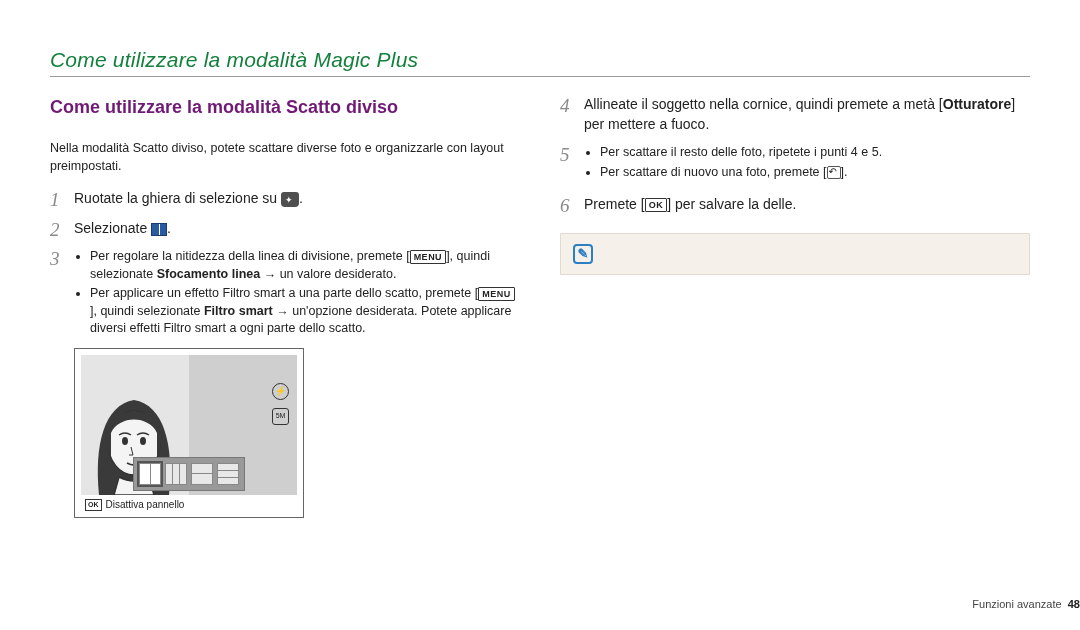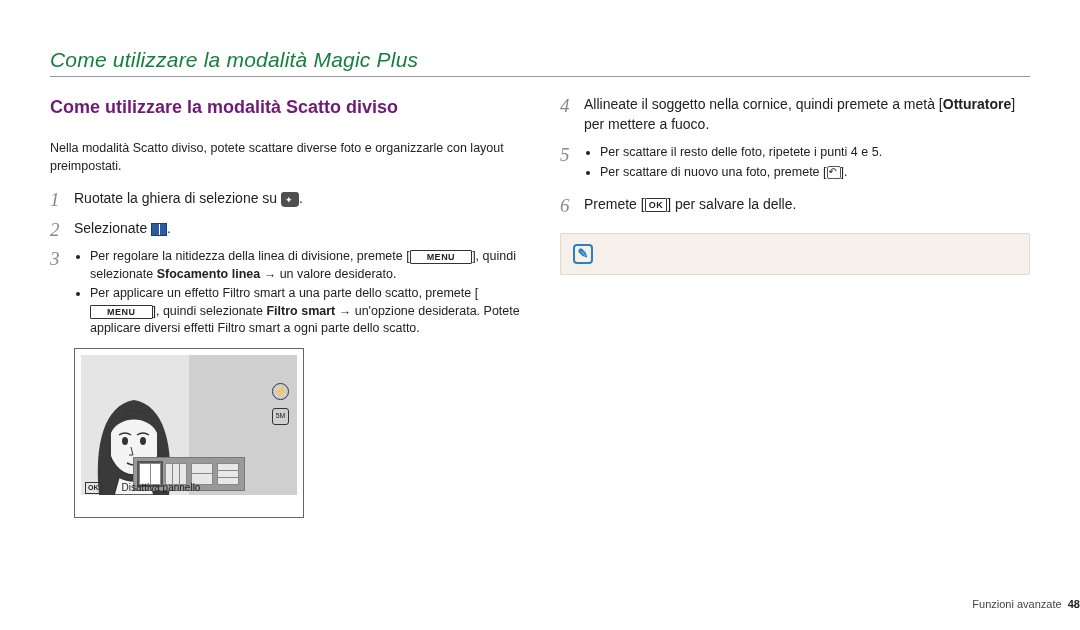--- a/index.html
+++ b/index.html
@@ -88,21 +88,21 @@
   .icon-split {
     width: 16px; height: 13px;
     background: #2a5aa0;
     border: 1px solid #1a3a70;
     position: relative;
   }
   .icon-split::after {
     content: ''; position:absolute; left:50%; top:0; bottom:0; width:1px; background:#fff;
   }
   .icon-menu {
-    border: 1px solid #333; padding: 0 16px; font-weight:bold; font-size:9px;
+    border: 1px solid #333; padding: 0 3px; font-weight:bold; font-size:9px;
     letter-spacing: 0.5px; border-radius:1px;text-align:center;
   }
   .icon-ok {
     border: 1px solid #333; padding: 0 3px; font-weight:bold; font-size:9px;
     letter-spacing: 0.5px; border-radius:1px;
   }
   .icon-trash {
     width:14px; height:13px; border:1px solid #555; border-radius:2px;
     position:relative;
   }
@@ -179,23 +179,23 @@
     width:22px;height:22px;background:#e8e8e8;border:1px solid #888;
     display:flex;
   }
   .layout-picker div span{flex:1;border-right:1px solid #888;}
   .layout-picker div span:last-child{border-right:none;}
   .layout-picker .sel{background:#fff; outline:2px solid #555;}
   .layout-picker .rows{flex-direction:column;}
   .layout-picker .rows span{border-right:none;border-bottom:1px solid #888;}
   .layout-picker .rows span:last-child{border-bottom:none;}
   .preview-bottom{
-    position:absolute; left:10px; bottom:22px;
+    position:absolute; left:10px; bottom:5px;
     font-size:10px; color:#222;
-    display:flex; align-items:center; gap:20px;
+    display:flex; align-items:center; gap:4px;
   }
   .preview-bottom .okb{ border:1px solid #333; font-size:7px; font-weight:bold; padding:0 2px;}
   .footer{
     position:absolute; bottom:20px; left:0; right:0;
     text-align:right; font-size:11px; color:#444;
   }
   .footer b{ color:#222;}
 </style>
 </head>
 <body>

